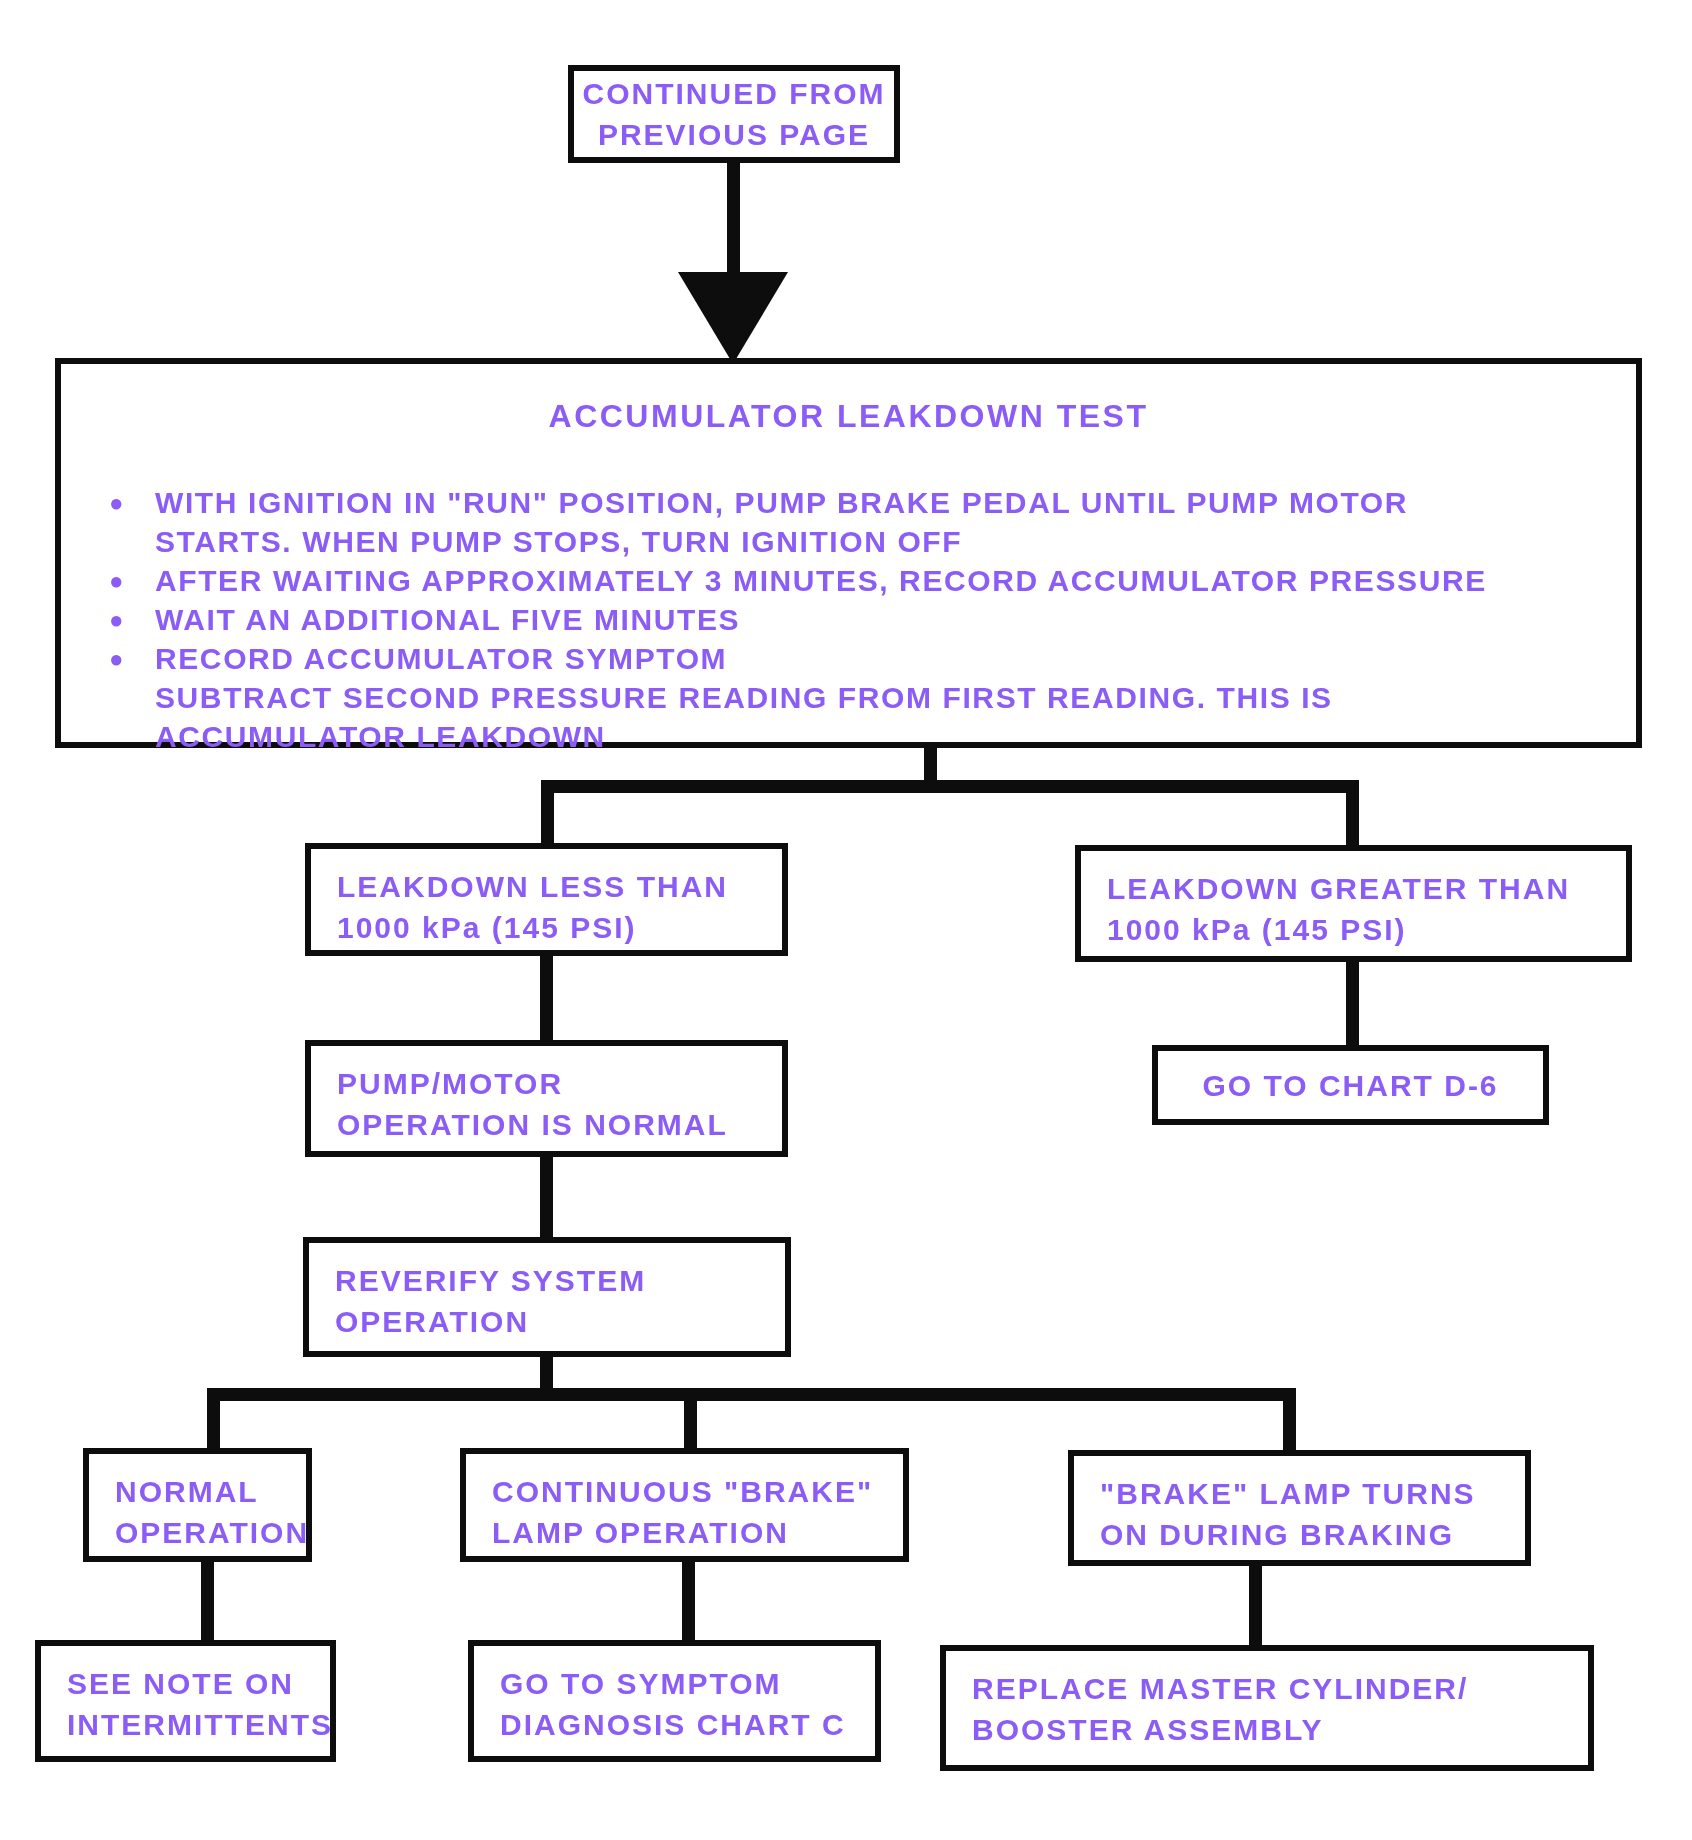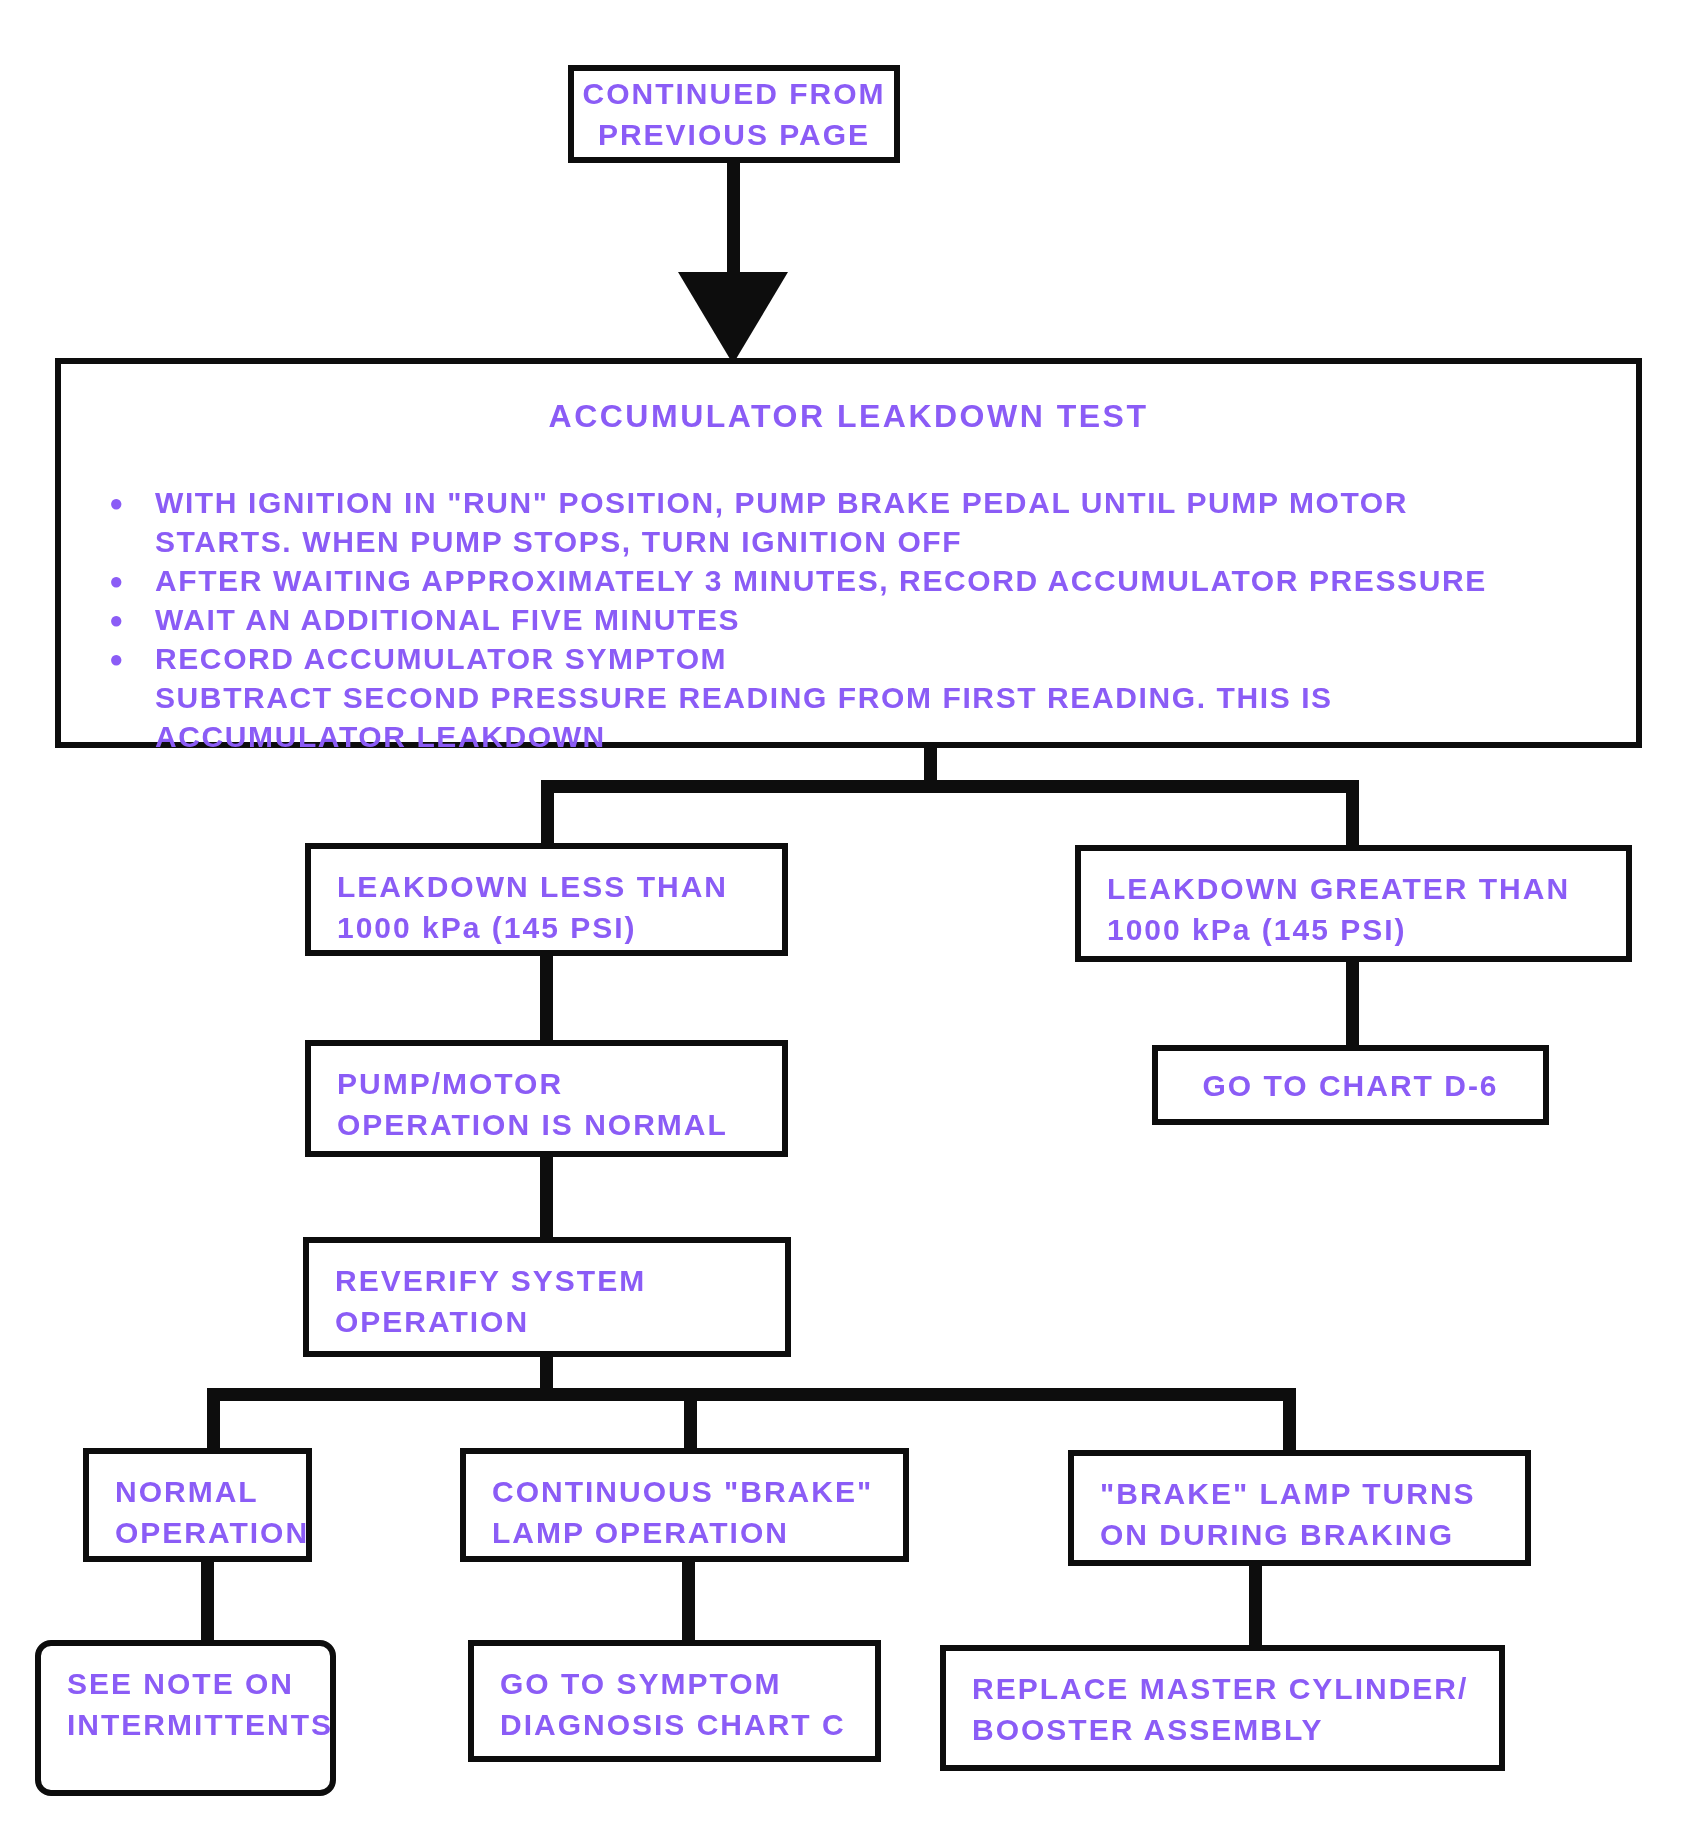--- a/index.html
+++ b/index.html
@@ -128,28 +128,28 @@
 
   <div class="node pad" style="left:1068px;top:1450px;width:463px;height:116px;">
     <div class="ln">"BRAKE" LAMP TURNS</div>
     <div class="ln">ON DURING BRAKING</div>
   </div>
 
   <div class="vline" style="left:201px;top:1560px;width:13px;height:82px;"></div>
   <div class="vline" style="left:682px;top:1560px;width:13px;height:82px;"></div>
   <div class="vline" style="left:1249px;top:1564px;width:13px;height:83px;"></div>
 
-  <div class="node pad" style="left:35px;top:1640px;width:301px;height:156px;border-radius:16px;">
+  <div class="node pad" style="left:35px;top:1640px;width:301px;height:122px;">
     <div class="ln">SEE NOTE ON</div>
     <div class="ln">INTERMITTENTS</div>
   </div>
 
   <div class="node pad" style="left:468px;top:1640px;width:413px;height:122px;">
     <div class="ln">GO TO SYMPTOM</div>
     <div class="ln">DIAGNOSIS CHART C</div>
   </div>
 
-  <div class="node pad" style="left:940px;top:1645px;width:565px;height:126px;">
+  <div class="node pad" style="left:940px;top:1645px;width:654px;height:126px;">
     <div class="ln">REPLACE MASTER CYLINDER/</div>
     <div class="ln">BOOSTER ASSEMBLY</div>
   </div>
 
 </div>
 
 </body></html>

